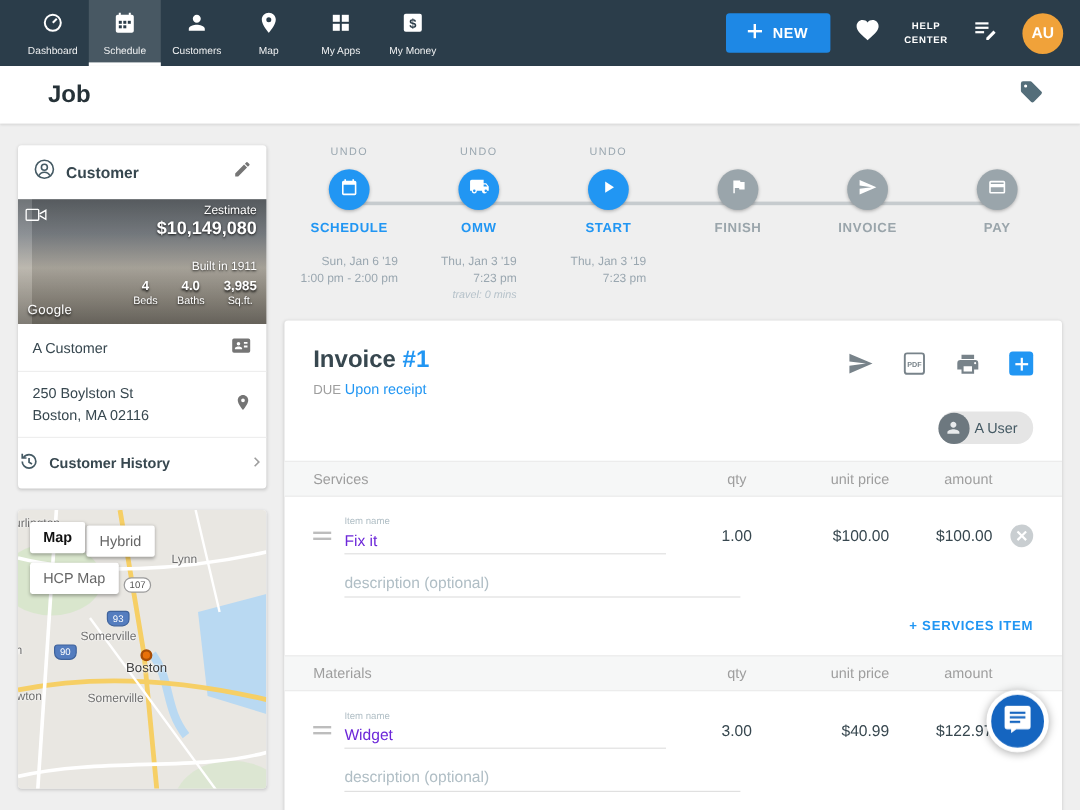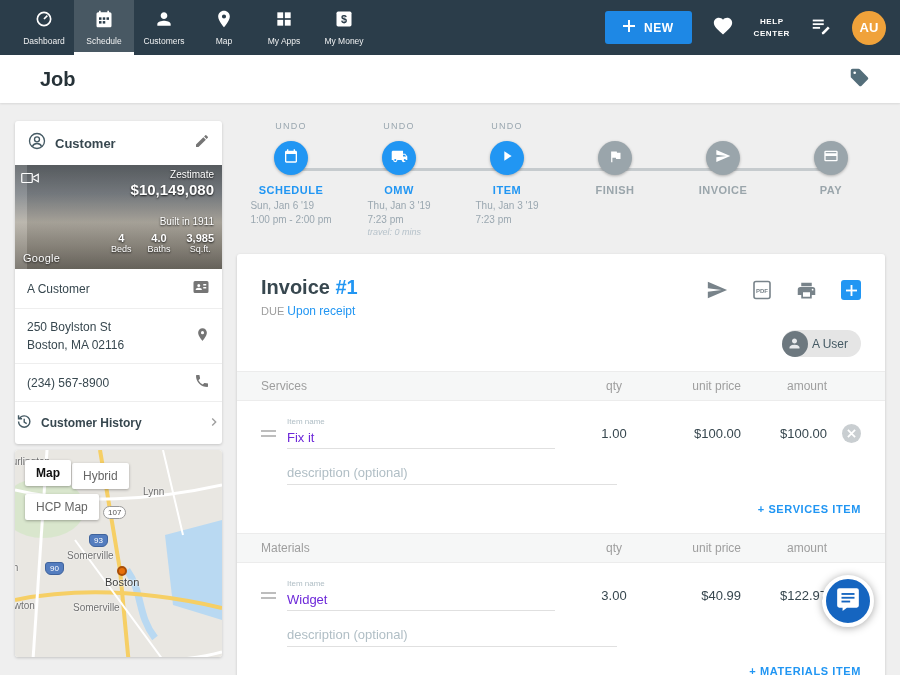--- a/index.html
+++ b/index.html
@@ -16,21 +16,21 @@
   .help-center{font-size:8px;color:#fff;font-weight:bold;letter-spacing:.6px;text-align:center;line-height:1.5;cursor:pointer}
   .avatar{width:34px;height:34px;border-radius:50%;background:#f0a23a;color:#fff;font-weight:bold;font-size:13px;display:flex;align-items:center;justify-content:center;cursor:pointer}
 
   
   .page-header{height:48px;background:#fff;display:flex;align-items:center;padding:0 30px 0 40px;box-shadow:0 1px 2px rgba(0,0,0,.10);position:relative;z-index:5}
   .page-title{font-size:20px;color:#263238}
   .header-tag{margin-left:auto;cursor:pointer}
 
   
   .content{display:flex;gap:15px;padding:18px 15px;height:572px;overflow:hidden}
-  .sidebar{width:207px;flex-shrink:0;display:flex;flex-direction:column;gap:6px}
+  .sidebar{width:207px;flex-shrink:0;display:flex;flex-direction:column;gap:18px}
   .card{background:#fff;border-radius:3px;box-shadow:0 1px 3px rgba(0,0,0,.18)}
   .main{flex:1;display:flex;flex-direction:column;min-width:0}
 
   
   .cust-head{display:flex;align-items:center;gap:8px;padding:10px 12px}
   .cust-title{font-size:13px;font-weight:bold;color:#37474f;flex:1}
   .prop-image{height:104px;position:relative;color:#fff;overflow:hidden;
     background:linear-gradient(90deg,rgba(255,255,255,.12) 0 12px,rgba(0,0,0,.08) 12px 24px),
                linear-gradient(180deg,#5d6266 0%,#7d8287 28%,#b3aea4 55%,#8e897f 80%,#6e6a62 100%)}
   .z-block{position:absolute;top:4px;right:8px;left:8px;text-align:right;text-shadow:0 1px 2px rgba(0,0,0,.85)}
@@ -65,21 +65,21 @@
   .t-line{position:absolute;top:47px;left:56px;right:56px;height:3px;background:#c6cbce}
   .t-steps{display:flex;position:relative}
   .t-step{flex:1;display:flex;flex-direction:column;align-items:center}
   .t-undo{height:20px;font-size:9px;color:#9aa7b0;letter-spacing:1.2px;cursor:pointer}
   .t-circle{width:34px;height:34px;border-radius:50%;display:flex;align-items:center;justify-content:center;box-shadow:0 1px 3px rgba(0,0,0,.28);z-index:1;cursor:pointer}
   .t-circle.blue{background:#2196f3}
   .t-circle.gray{background:#9aa5ab}
   .t-label{margin-top:9px;font-size:11px;font-weight:bold;letter-spacing:.5px}
   .t-label.on{color:#2196f3}
   .t-label.off{color:#9aa5ab}
-  .t-date{font-size:10px;color:#9aa7b0;text-align:left;line-height:1.35;margin-top:3px}
+  .t-date{font-size:10px;color:#9aa7b0;text-align:right;line-height:1.35;margin-top:16px}
   .t-travel{font-style:italic;font-size:9px;color:#b6c2ca}
 
   
   .invoice-card{flex:1;padding-top:18px}
   .inv-head{display:flex;align-items:flex-start;padding:4px 24px 0}
   .inv-title{font-size:20px;font-weight:bold;color:#37474f}
   .inv-num{color:#2196f3}
   .due-line{font-size:11px;color:#9e9e9e;margin-top:5px}
   .due-val{color:#2196f3;font-size:12px}
   .inv-icons{margin-left:auto;display:flex;gap:24px;align-items:center;padding-top:3px}
@@ -250,26 +250,20 @@
       </div>
       <div class="c-row">
         <span class="txt">
           <div>250 Boylston St</div>
           <div>Boston, MA 02116</div>
         </span>
         <span class="c-icon"><svg width="15" height="15" viewBox="0 0 24 24" fill="#757575">
               <path d="M12 2C8.1 2 5 5.1 5 9c0 5.2 7 13 7 13s7-7.8 7-13c0-3.9-3.1-7-7-7zm0 9.5a2.5 2.5 0 110-5 2.5 2.5 0 010 5z"></path>
             </svg></span>
       </div>
-      <div class="c-row">
-        <span class="txt">(234) 567-8900</span>
-        <span class="c-icon"><svg width="16" height="16" viewBox="0 0 24 24" fill="#757575">
-              <path d="M6.62 10.79a15.05 15.05 0 006.59 6.59l2.2-2.2a1 1 0 011.01-.25c1.12.37 2.32.57 3.57.57a1 1 0 011 1V20a1 1 0 01-1 1A17 17 0 013 4a1 1 0 011-1h3.5a1 1 0 011 1c0 1.25.2 2.45.57 3.57a1 1 0 01-.25 1.01l-2.2 2.21z"></path>
-            </svg></span>
-      </div>
       <div class="history-row">
         <span><svg width="17" height="17" viewBox="0 0 24 24" fill="none" stroke="#455a64" stroke-width="2">
               <path d="M5 12a8 8 0 108-8c-2.9 0-5.4 1.5-6.8 3.8"></path>
               <path d="M5 3v5h5"></path>
               <path d="M13 8v5l3.5 2"></path>
             </svg></span>
         <span class="txt">Customer History</span>
         <span><svg width="16" height="16" viewBox="0 0 24 24" fill="#9e9e9e">
               <path d="M8.59 16.59L13.17 12 8.59 7.41 10 6l6 6-6 6z"></path>
             </svg></span>
@@ -346,21 +340,21 @@
             <div class="t-travel">travel: 0 mins</div>
           </div>
         </div>
         <div class="t-step">
           <span class="t-undo">UNDO</span>
           <div class="t-circle blue">
             <span><svg width="16" height="16" viewBox="0 0 24 24" fill="#fff">
                   <path d="M8 5v14l11-7z"></path>
                 </svg></span>
           </div>
-          <span class="t-label on">ITEM</span>
+          <span class="t-label on">START</span>
           <div class="t-date">
             <div>Thu, Jan 3 '19</div>
             <div>7:23 pm</div>
           </div>
         </div>
         <div class="t-step">
           <span class="t-undo"></span>
           <div class="t-circle gray">
             <span><svg width="15" height="15" viewBox="0 0 24 24" fill="#fff">
                   <path d="M14.4 6L14 4H5v17h2v-7h5.6l.4 2h7V6z"></path>

